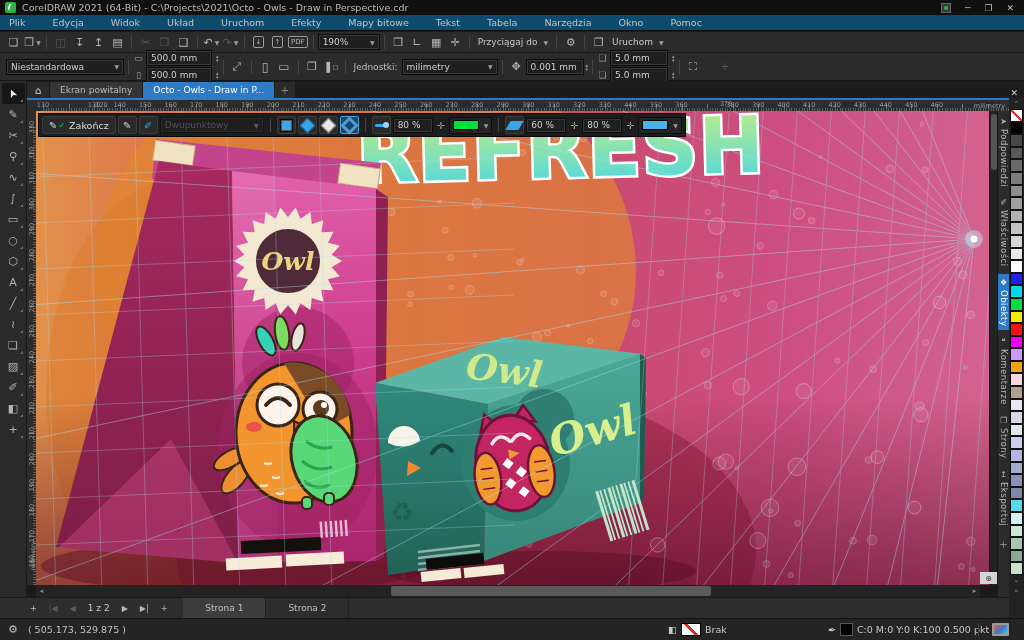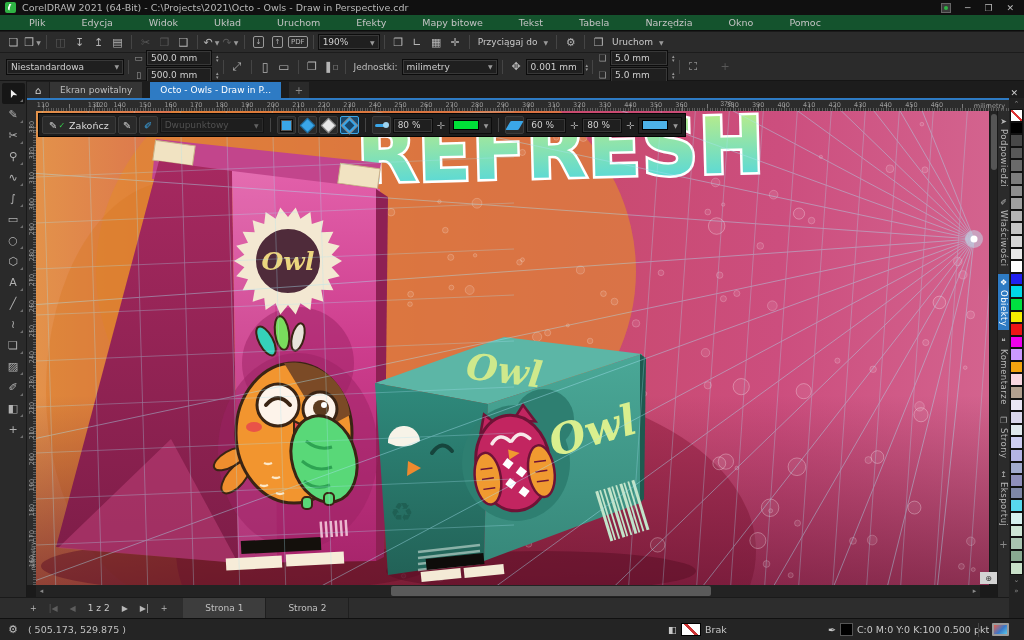--- a/index.html
+++ b/index.html
@@ -7,21 +7,21 @@
     font-family:"DejaVu Sans","Liberation Sans",sans-serif; font-size:10px; color:#c8c8c8; }
   .abs { position:absolute; }
   
   #titlebar { left:0; top:0; width:1024px; height:15px; background:#101010; display:flex; align-items:center; }
   #app-logo { width:11px; height:11px; margin:0 6px 0 5px; border-radius:2px; background:#2fb344; position:relative; }
   #app-logo::after{ content:""; position:absolute; left:3px; top:2px; width:5px; height:7px; border-left:2px solid #fff; border-radius:3px; transform:rotate(14deg);}
   #title-text { font-size:9.5px; color:#b9b9b9; }
   #win-controls { margin-left:auto; display:flex; align-items:center; gap:14px; padding-right:10px; color:#bdbdbd; font-size:9px;}
   #account-icon{ width:10px;height:10px;background:#3a3a3a;border:1px solid #666; position:relative;}
   #account-icon::after{content:"";position:absolute;left:2px;top:2px;width:4px;height:4px;background:#2fb344;border-radius:50%;}
-  #menubar { left:0; top:15px; width:1024px; height:16px; background:#14532d; display:flex; align-items:center; padding-left:20px; gap:18px; border-bottom:1px solid #0d0d0d;}
+  #menubar { left:0; top:15px; width:1024px; height:16px; background:#0c4a6e; display:flex; align-items:center; padding-left:0; gap:9px; border-bottom:1px solid #0d0d0d;}
   .menu-item { padding:1px 9px; font-size:9.5px; color:#c4c4c4; cursor:default; }
   #toolbar { left:0; top:32px; width:1024px; height:21px; background:#2b2b2b; display:flex; align-items:center; padding-left:4px; border-bottom:1px solid #1c1c1c;}
   #propbar { left:0; top:53px; width:1024px; height:28px; background:#2b2b2b; display:flex; align-items:center; padding-left:6px; border-bottom:1px solid #151515;}
   .strip{ display:flex; align-items:center; }
   .sep{ width:1px; height:14px; background:#454545; margin:0 4px; }
   .icon-btn{ min-width:17px; height:17px; display:inline-flex; align-items:center; justify-content:center;
     color:#b5b5b5; font-size:11px; margin:0 1px; border-radius:2px; }
   .icon-btn.d{ color:#585858; }
   .icon-btn.boxed span{ border:1px solid #9a9a9a; border-radius:2px; font-size:8px; padding:0 2px; line-height:10px;}
   .drop{ font-size:6px; color:#9a9a9a; margin-left:2px; }
@@ -29,21 +29,21 @@
     height:16px; display:inline-flex; align-items:center; padding:0 4px; font-size:9px; color:#cfcfcf; }
   .selectbox{ justify-content:space-between; }
   .selectbox .drop{ margin-left:6px; }
   .spin{ display:inline-flex; flex-direction:column; justify-content:center; font-size:5px; color:#9a9a9a; line-height:4px; margin-left:2px;}
   .stack{ display:flex; flex-direction:column; gap:1px; }
   .stack .rowf{ display:flex; align-items:center; gap:2px;}
   .mini-ic{ font-size:9px; color:#9a9a9a; width:11px; text-align:center;}
   .lab{ font-size:9px; color:#bdbdbd; margin:0 4px; }
   
   #tabbar{ left:27px; top:81px; width:997px; height:17px; background:#1c1c1c; display:flex; align-items:flex-end; }
-  .doc-tab{ height:16px; display:flex; align-items:center; padding:0 10px; font-size:9px; background:#353535; color:#bdbdbd; margin-right:8px;}
+  .doc-tab{ height:16px; display:flex; align-items:center; padding:0 10px; font-size:9px; background:#353535; color:#bdbdbd; margin-right:1px;}
   .doc-tab.active{ background:#2e7bc4; color:#fff; }
   #tab-home{ width:22px; height:16px; display:flex; align-items:center; justify-content:center; background:#2a2a2a; color:#d8d8d8; margin-right:1px;}
   #tab-new{ width:20px; height:16px; display:flex; align-items:center; justify-content:center; background:#2a2a2a; color:#8a8a8a;}
   #tab-close{ margin-left:auto; color:#cfcfcf; padding-right:6px; font-size:9px;}
   
   #ruler-corner{ left:27px; top:98px; width:9px; height:13px; background:#2c2c2c; border-top:2px solid #2e7bc4;}
   #hruler{ left:36px; top:98px; width:973px; height:13px; background:#2c2c2c; border-top:2px solid #2e7bc4; overflow:hidden;
     background-image:
       repeating-linear-gradient(to right,#5c5c5c 0 1px,transparent 1px 2.554px),
       repeating-linear-gradient(to right,#7a7a7a 0 1px,transparent 1px 25.54px);

